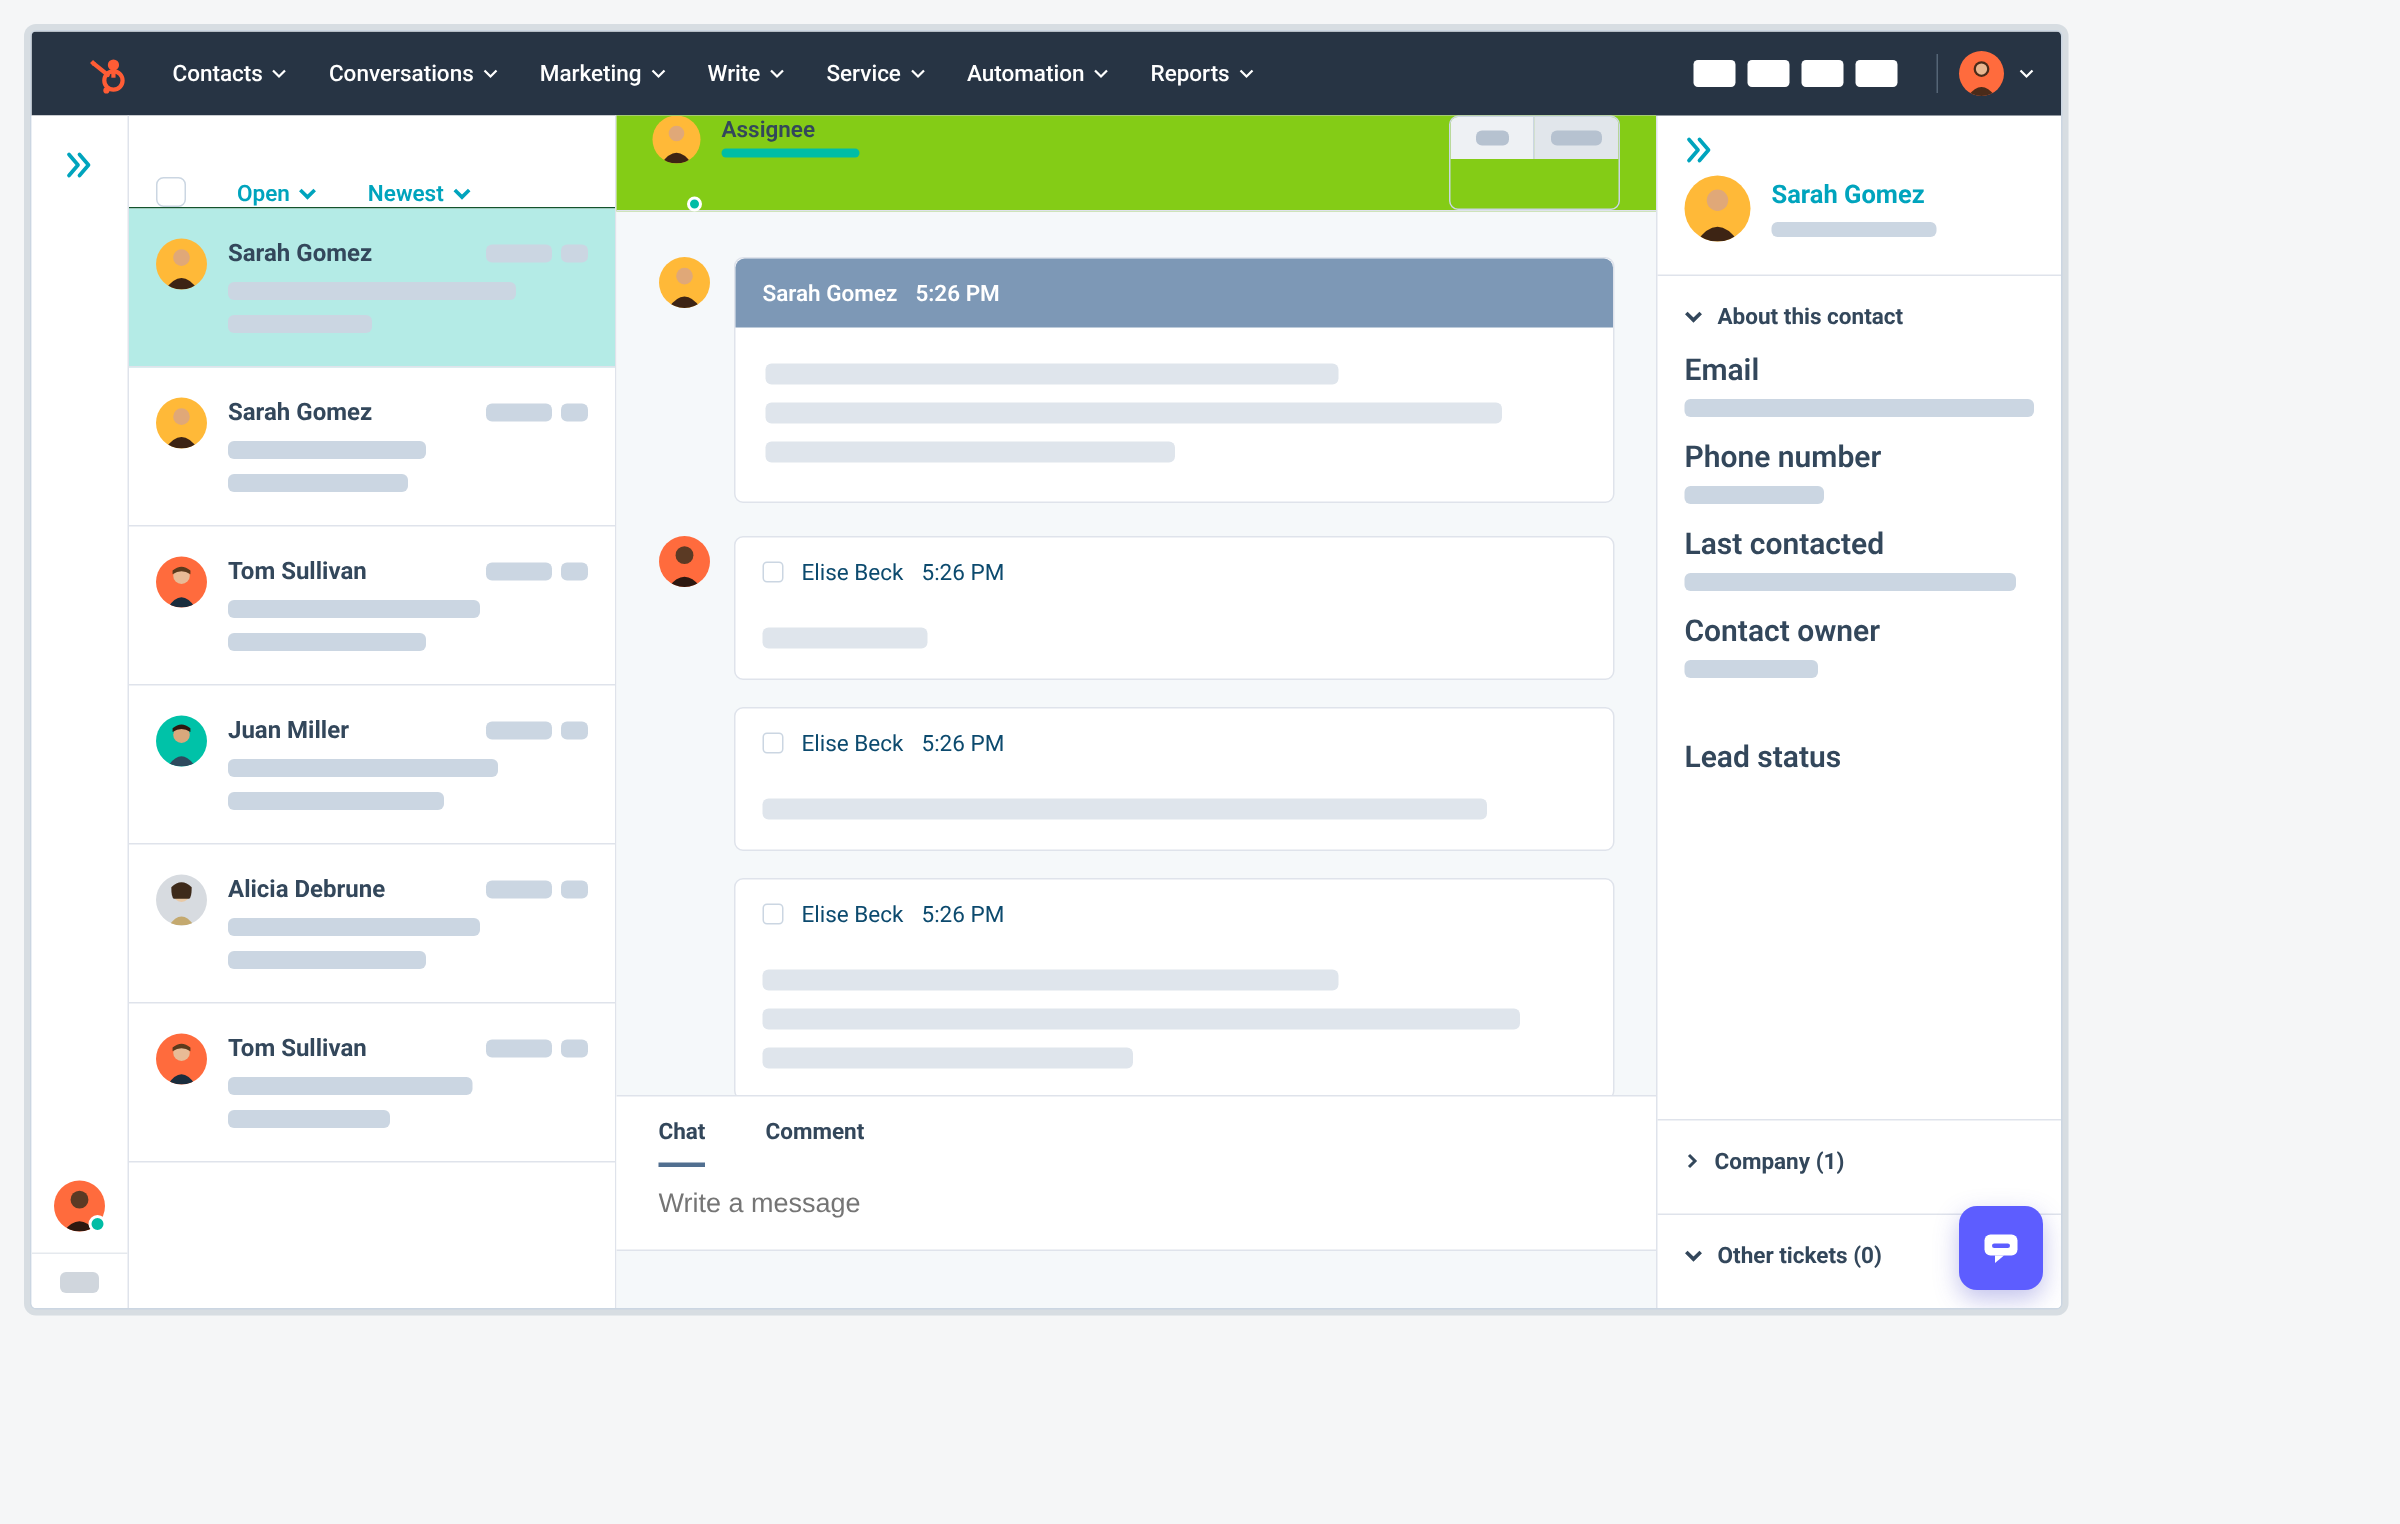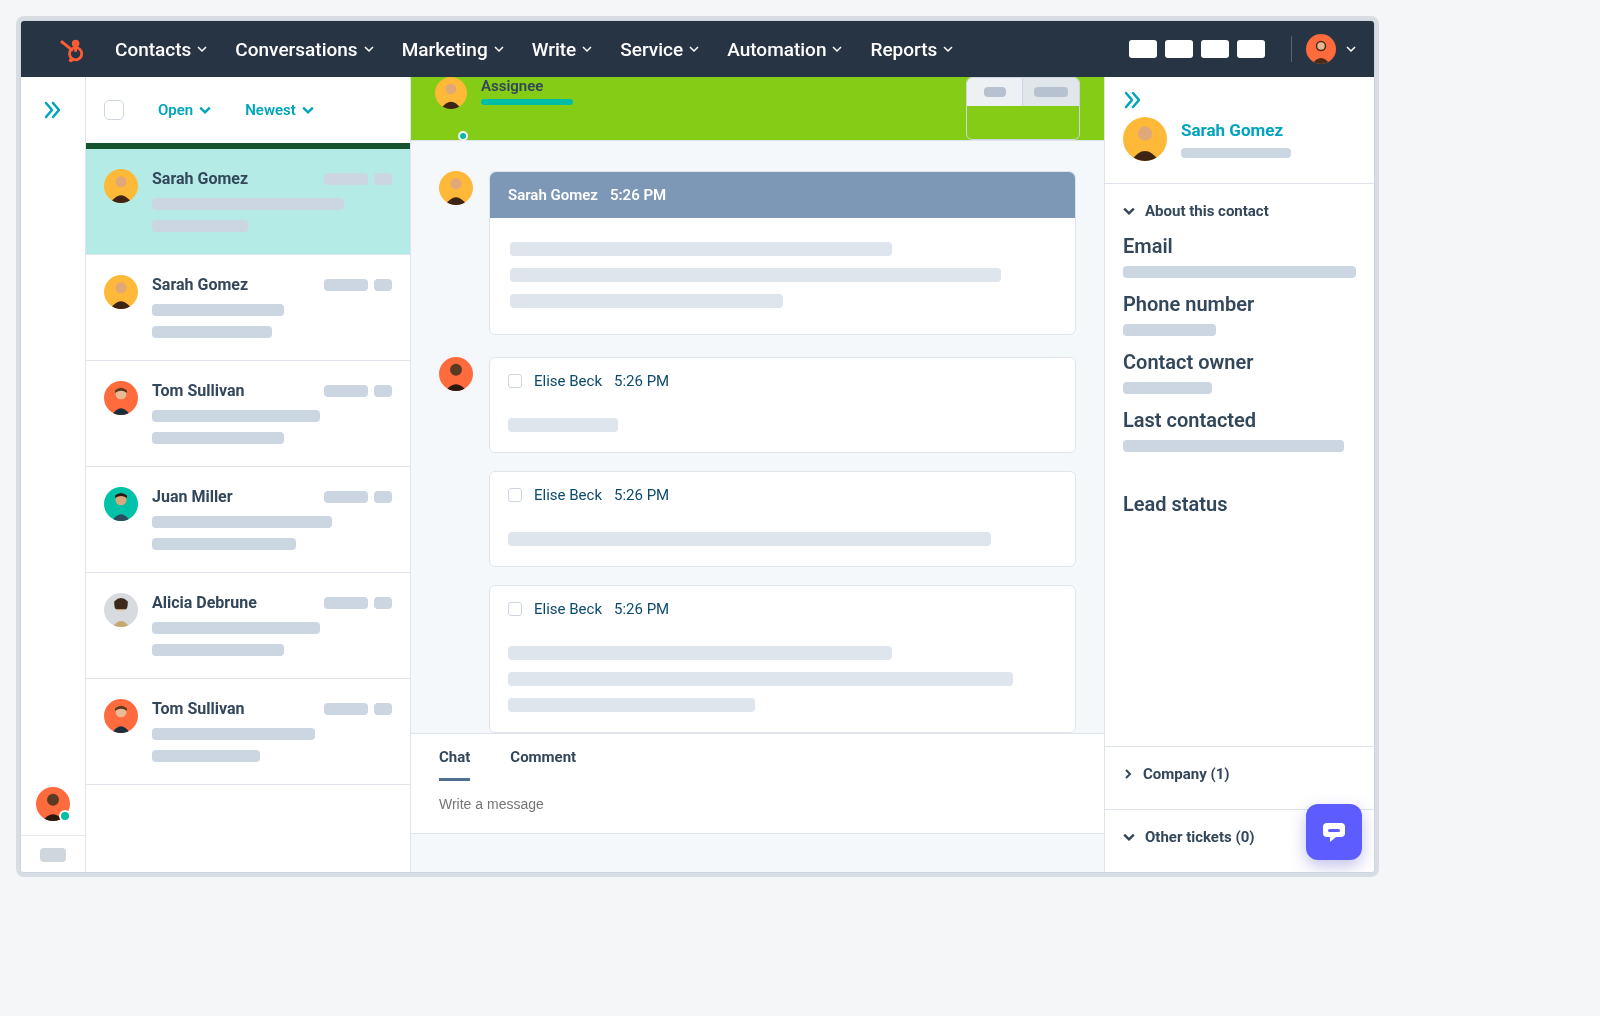--- a/index.html
+++ b/index.html
@@ -31,21 +31,21 @@
     align-items: center;
     padding: 0 18px 0 34px;
     color: #fff;
   }
   .logo {
     width: 30px; height: 30px;
     margin-right: 30px;
     color:#ff5c35;
   }
   .nav-items { display:flex; gap:28px; flex:1;}
-  .nav-item { display:flex; align-items:center; gap:6px; font-size:19px; font-weight:500; cursor:pointer;}
+  .nav-item { display:flex; align-items:center; gap:6px; font-size:15px; font-weight:500; cursor:pointer;}
   .chev { width:10px; height:10px; }
   .nav-pills { display:flex; gap:8px; margin-right:20px;}
   .nav-pill { width:28px; height:18px; background:#fff; border-radius:3px;}
   .divider-v { width:1px; height:26px; background:#556576; margin:0 14px 0 6px;}
   .avatar { border-radius:50%; overflow:hidden; background:#ff5c35; position:relative; flex-shrink:0;}
   .avatar svg { width:100%; height:100%; }
   .nav-user { display:flex; align-items:center; gap:10px;}
 
   
   .main { display:flex; height:calc(100% - 56px);}
@@ -70,23 +70,23 @@
   }
 
   
   .convo-col {
     width: 325px;
     border-right:1px solid #dfe3eb;
     display:flex; flex-direction:column;
     background:#fff;
   }
   .convo-filters{
-    display:flex; align-items:center; gap:34px;
-    height:72px; padding:0 18px;
-    border-bottom:6px solid #14532d;
+    display:flex; align-items:flex-end; gap:34px;
+    height:62px; padding:0 18px;
+    border-bottom:1px solid #14532d;
   }
   .checkbox{
     width:20px; height:20px; border:1.5px solid #cbd6e2; border-radius:5px;
     background:#fff;
   }
   .filter{ display:flex; align-items:center; gap:6px; color:#00a4bd; font-weight:600; font-size:15px; cursor:pointer;}
   .convo-item{
     display:flex; padding:20px 18px 22px; gap:14px;
     border-bottom:1px solid #dfe3eb; cursor:pointer;
   }
@@ -508,21 +508,21 @@
             </div>
           </div>
         </div>
       </div>
 
       <div class="composer-tabs">
         <div class="ctab active"><span>Chat</span></div>
         <div class="ctab"><span>Comment</span></div>
       </div>
       <div class="composer">
-        <input type="text" style="border: none; outline: none; width: 100%; font-size: 14px; color: rgb(51, 71, 91);" placeholder="Write a message">
+        <input type="text" style="border: none; outline: none; width: 100%; font-size: 18px; color: rgb(51, 71, 91);" placeholder="Write a message">
       </div>
       <div class="composer-foot"></div>
     </div>
 
     <div class="right-col">
       <div class="right-collapse">
         <svg width="20" height="18" viewBox="0 0 20 18">
             <path d="M3 2l6 7-6 7M10 2l6 7-6 7" fill="none" stroke="#00a4bd" stroke-width="2.5" stroke-linecap="round" stroke-linejoin="round"></path>
           </svg>
       </div>
@@ -546,26 +546,26 @@
         </div>
         <div class="field">
             <div class="field-label">Email</div>
             <div class="field-val" style="width:100%;"></div>
           </div>
         <div class="field">
             <div class="field-label">Phone number</div>
             <div class="field-val" style="width:40%;"></div>
           </div>
         <div class="field">
+            <div class="field-label">Last contacted</div>
+            <div class="field-val" style="width:95%;"></div>
+          </div>
+        <div class="field">
             <div class="field-label">Contact owner</div>
             <div class="field-val" style="width:38%;"></div>
-          </div>
-        <div class="field">
-            <div class="field-label">Last contacted</div>
-            <div class="field-val" style="width:95%;"></div>
           </div>
         <div class="field" style="margin-top:40px;">
             <div class="field-label">Lead status</div>
           </div>
       </div>
 
       <div class="section">
         <div class="section-title">
           <svg width="10" height="12" viewBox="0 0 10 10">
               <path d="M3 1l4 4-4 4" fill="none" stroke="#33475b" stroke-width="2"></path>

